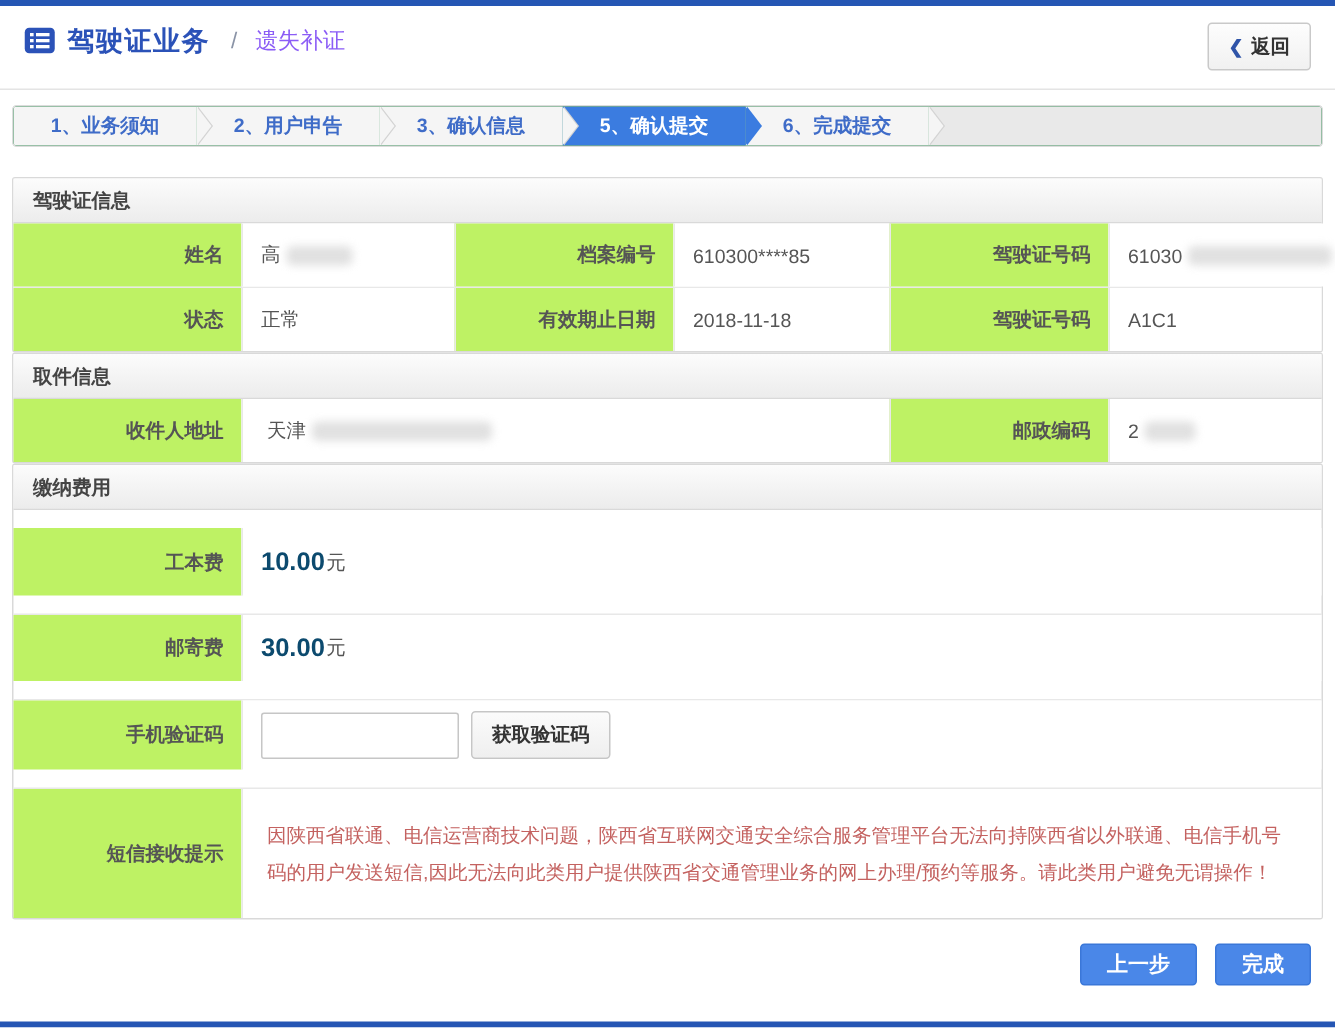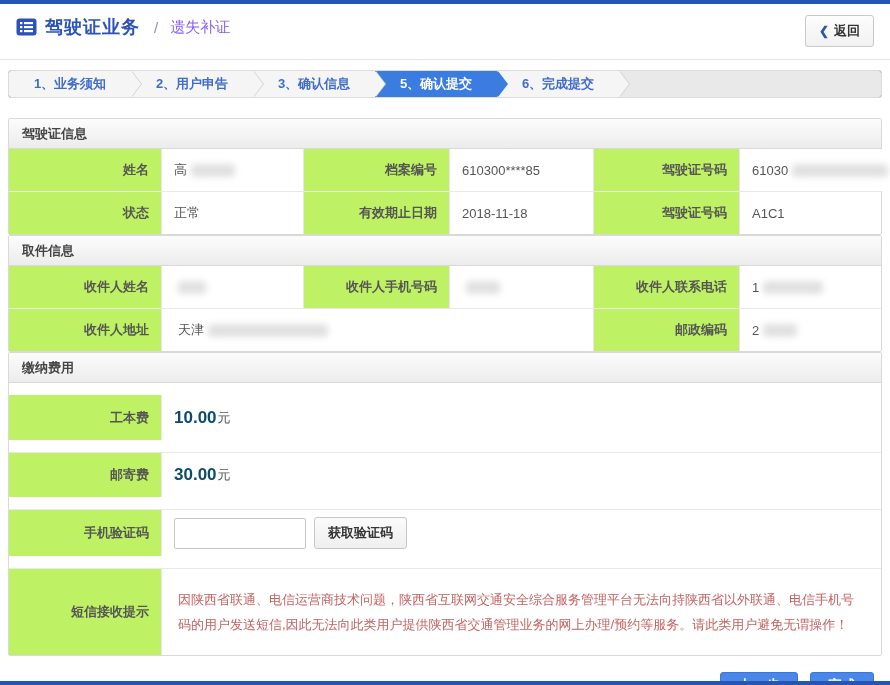--- a/index.html
+++ b/index.html
@@ -220,37 +220,20 @@
         <div class="cell lbl">驾驶证号码</div>
         <div class="cell val">
           <span>A1C1</span>
         </div>
       </div>
     </div>
 
     <div class="box mt2">
       <div class="box-hd">取件信息</div>
       <div class="grid-row">
-        <div class="cell lbl">收件人姓名</div>
-        <div class="cell val">
-          <span></span>
-            <span class="blob w28"></span>
-        </div>
-        <div class="cell lbl">收件人手机号码</div>
-        <div class="cell val">
-          <span></span>
-            <span class="blob w34"></span>
-        </div>
-        <div class="cell lbl">收件人联系电话</div>
-        <div class="cell val">
-          <span>1</span>
-            <span class="blob w60"></span>
-        </div>
-      </div>
-      <div class="grid-row">
         <div class="cell lbl">收件人地址</div>
         <div class="cell val span3">
           <span>天津</span>
             <span class="blob w120"></span>
         </div>
         <div class="cell lbl">邮政编码</div>
         <div class="cell val">
           <span>2</span>
             <span class="blob w34"></span>
         </div>

